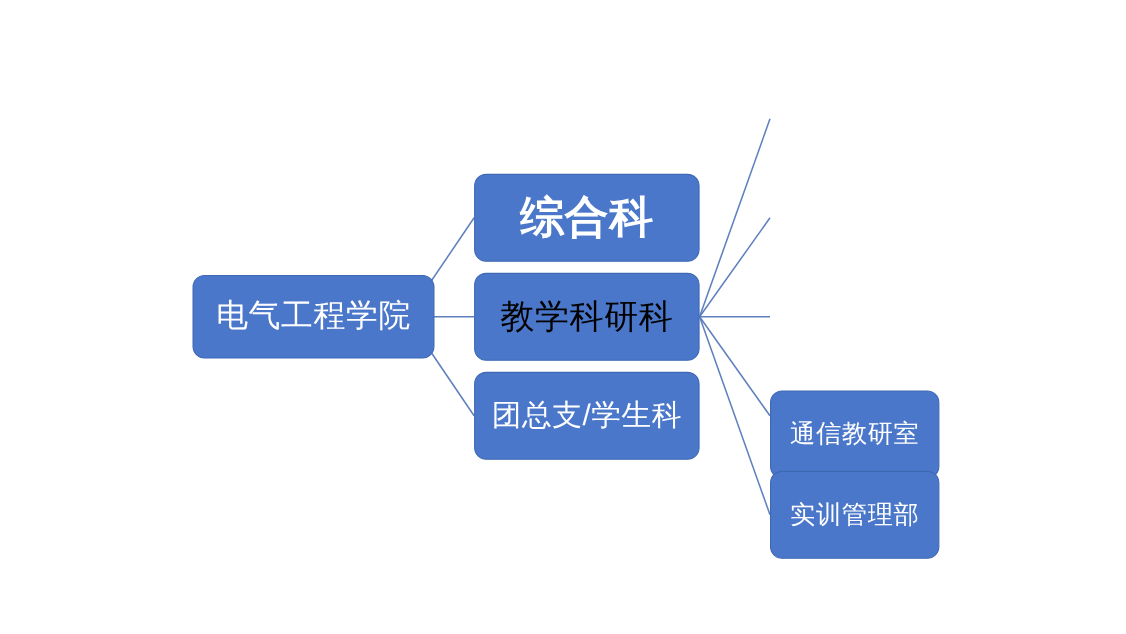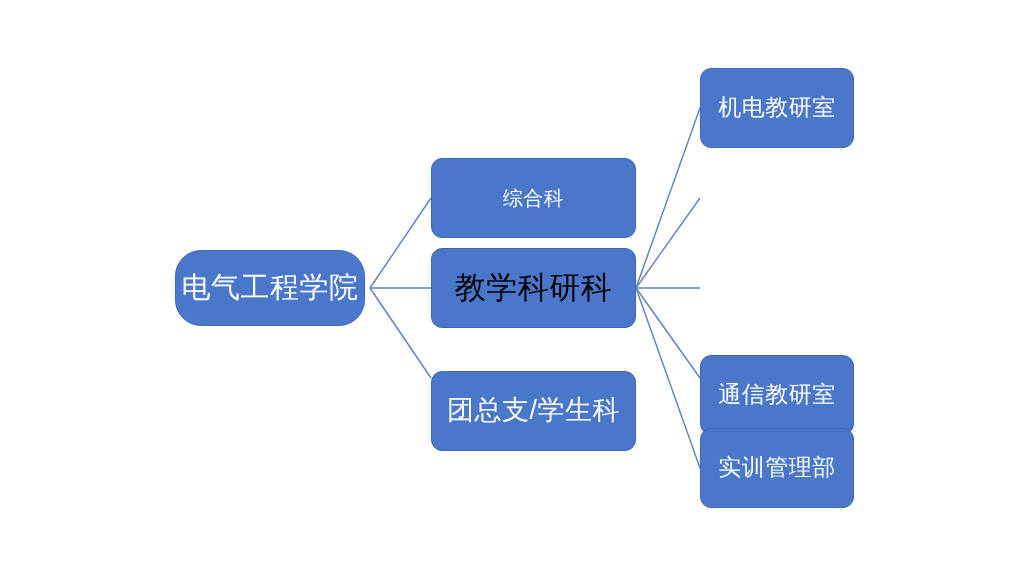--- a/index.html
+++ b/index.html
@@ -34,31 +34,30 @@
     border-radius: 11px;
     box-sizing: border-box;
     color: #ffffff;
     text-align: center;
     line-height: 1.1;
     letter-spacing: 0.5px;
   }
   
   .node.root {
     left: 175px; top: 250px;
-    width: 190px; height: 76px;
+    width: 220px; height: 76px;
     font-size: 29px;
-    border-radius: 26px;
   }
   
   .node.mid {
     left: 431px;
     width: 205px; height: 80px;
     font-size: 31px;
   }
-  .node.mid.m0 { top: 158px; font-size: 20px; }
+  .node.mid.m0 { top: 158px; font-size: 40px; font-weight: bold; }
   .node.mid.m1 { top: 248px; }
   .node.mid.m2 { top: 338px; font-size: 27px; }
   
   .node.leaf {
     left: 700px;
     width: 154px; height: 80px;
     font-size: 23px;
   }
   .node.leaf.r0 { top: 68px; }
   .node.leaf.r1 { top: 158px; }
@@ -90,27 +89,24 @@
   </div>
 
   <div class="node mid m0" style="background: rgb(74, 119, 201); color: rgb(255, 255, 255); border: 1px solid rgb(62, 104, 180);">
     <span class="label">综合科</span>
   </div>
 
   <div class="node mid m1" style="background: rgb(74, 119, 201); color: #000000; border: 1px solid rgb(62, 104, 180);">
     <span class="label">教学科研科</span>
   </div>
 
-  <div class="node mid m2" style="background: rgb(74, 119, 201); color: rgb(255, 255, 255); border: 1px solid rgb(62, 104, 180); margin-top: 33px;">
+  <div class="node mid m2" style="background: rgb(74, 119, 201); color: rgb(255, 255, 255); border: 1px solid rgb(62, 104, 180);">
     <span class="label">团总支/学生科</span>
   </div>
 
-  <div class="node leaf r0" style="background: rgb(74, 119, 201); color: rgb(255, 255, 255); border: 1px solid rgb(62, 104, 180);">
-    <span class="label">机电教研室</span>
-  </div>
 
 
 
   <div class="node leaf r3" style="background: rgb(74, 119, 201); color: rgb(255, 255, 255); border: 1px solid rgb(62, 104, 180);">
     <span class="label">通信教研室</span>
   </div>
 
   <div class="node leaf r4" style="background: rgb(74, 119, 201); color: rgb(255, 255, 255); border: 1px solid rgb(62, 104, 180); text-align: center;">
     <span class="label">实训管理部</span>
   </div>

